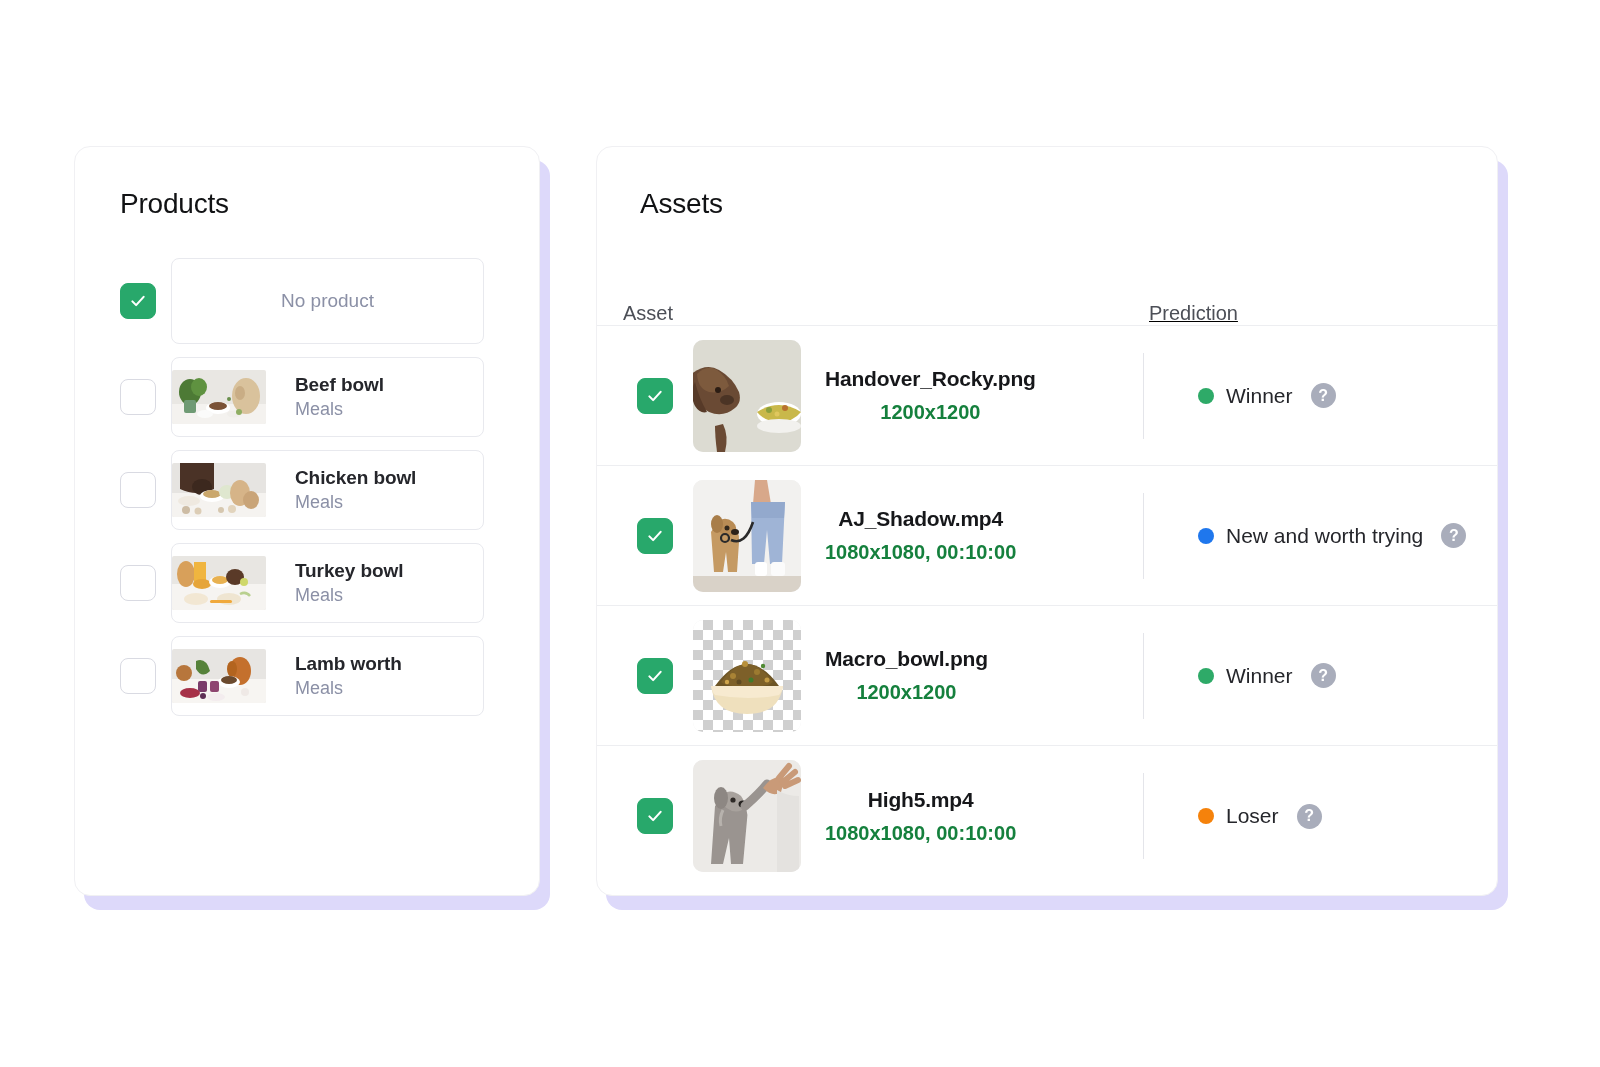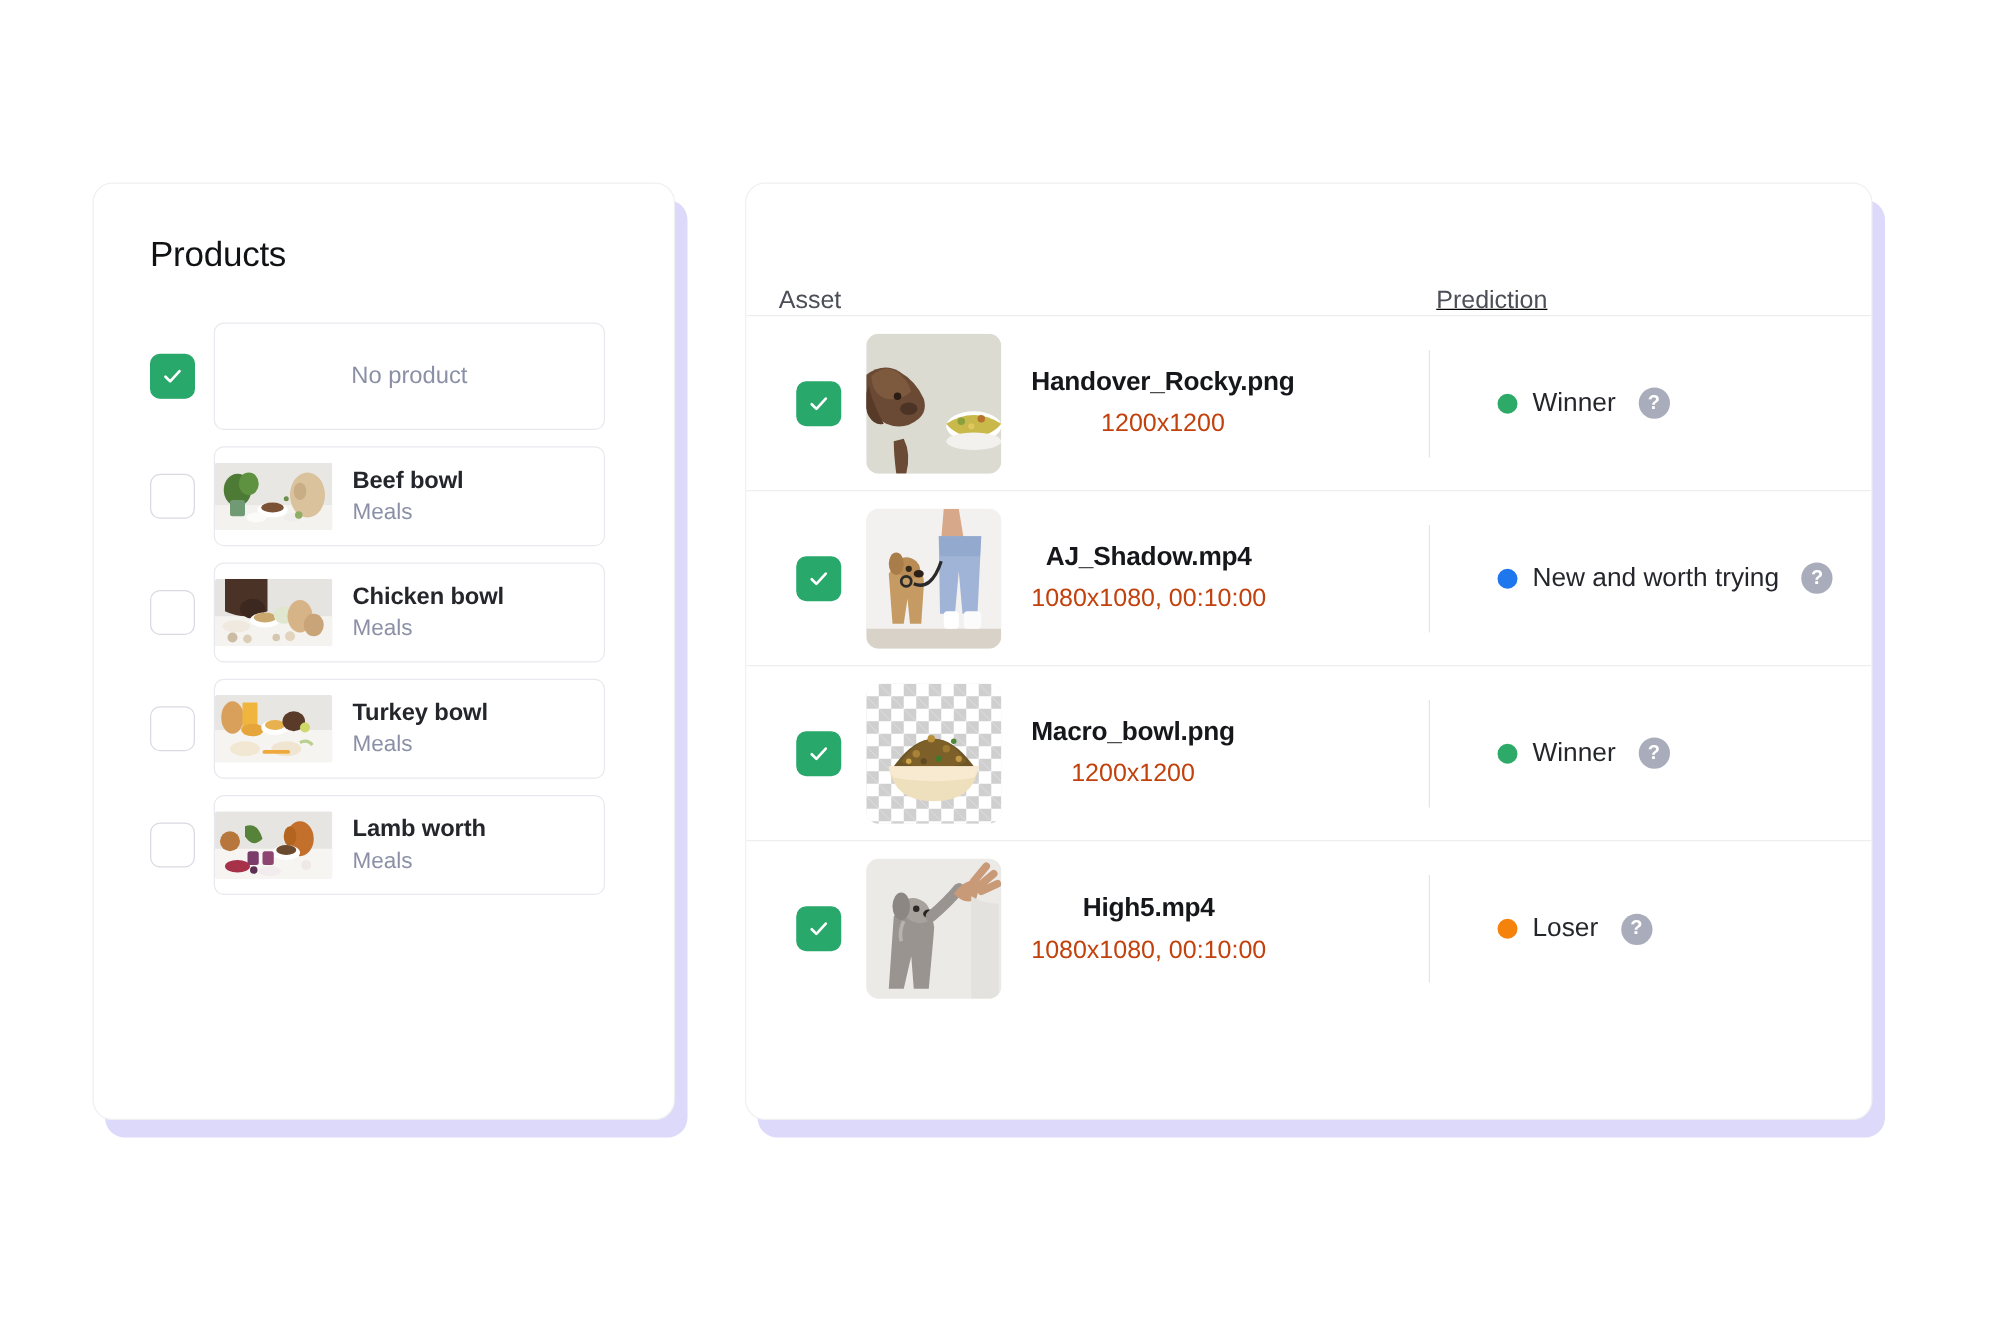--- a/index.html
+++ b/index.html
@@ -120,21 +120,21 @@
     height: 54px;
     margin-left: 0;
     border-radius: 2px;
     flex: 0 0 auto;
     background-size: cover;
     background-position: center;
     overflow: hidden;
     position: relative;
   }
   .product-meta {
-    margin-left: 16px;
+    margin-left: 29px;
     display: flex;
     flex-direction: column;
     justify-content: center;
     gap: 3px;
   }
   .product-name {
     font-size: 19px;
     font-weight: 700;
     color: #25262b;
     letter-spacing: -0.1px;
@@ -204,22 +204,23 @@
   }
   .asset-name {
     font-size: 21px;
     font-weight: 700;
     color: #16171a;
     letter-spacing: -0.2px;
     white-space: nowrap;
   }
   .asset-dims {
     font-size: 20px;
-    color: #c2410c;
+    color: #15803d;
     white-space: nowrap;
+    font-weight: bold;
   }
 
   .row-divider {
     width: 1px;
     height: 86px;
     background: #e4e5ea;
     flex: 0 0 auto;
     margin-left: 6px;
   }
 
@@ -405,20 +406,21 @@
             <span class="product-name">Lamb worth</span>
             <span class="product-cat">Meals</span>
           </div>
         </div>
       </li>
 
     </ul>
   </section>
 
   <section class="card" id="assets-card">
+    <h2 class="card-title">Assets</h2>
 
     <div class="assets-head">
       <div class="col-asset-head">
         <span class="col-head-label">Asset</span>
       </div>
       <div class="col-pred-head">
         <span class="col-head-label">Prediction</span>
       </div>
     </div>
 

